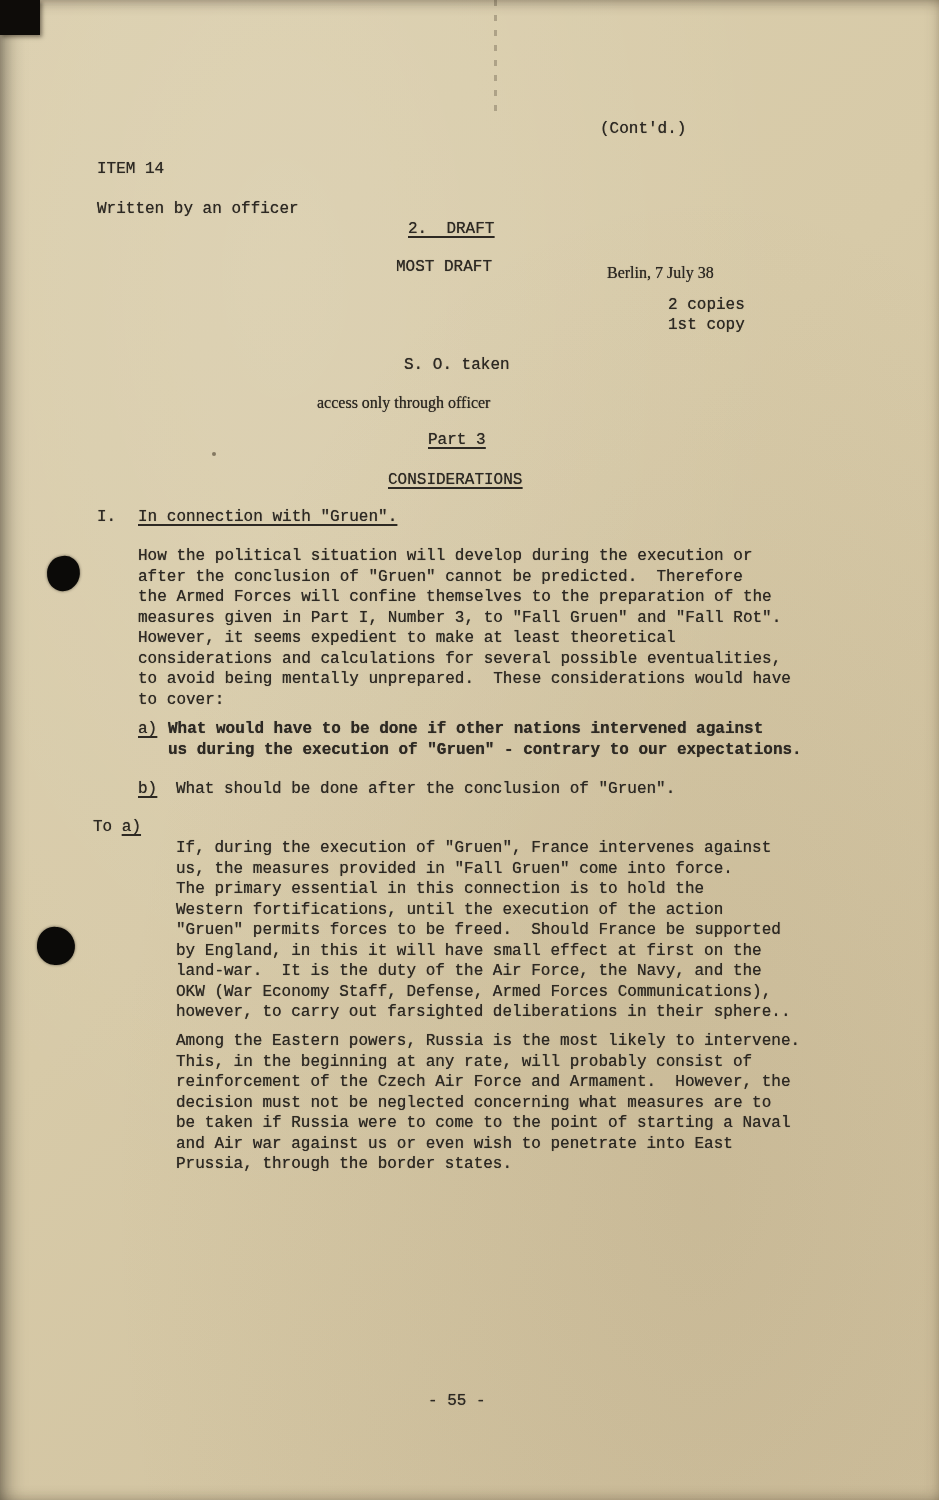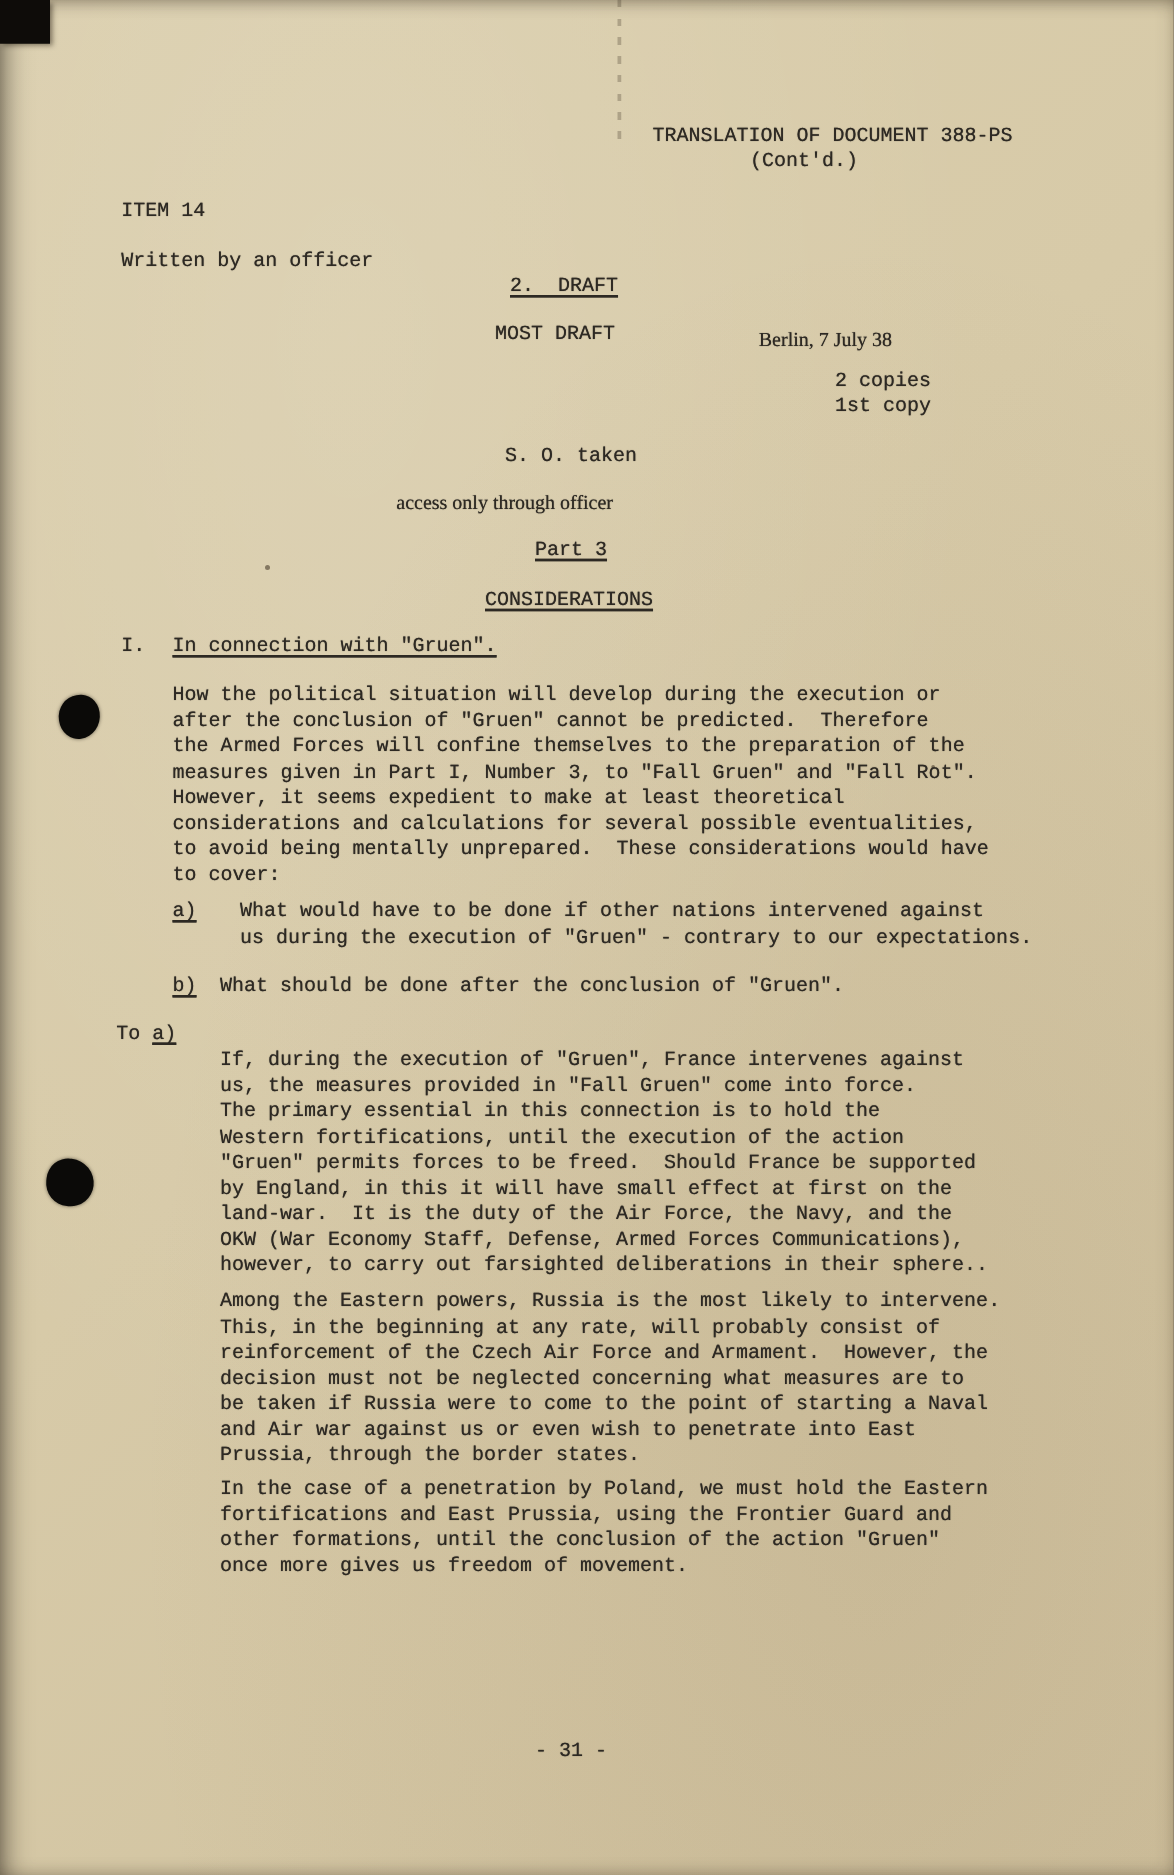--- a/index.html
+++ b/index.html
@@ -52,21 +52,20 @@
 
 <div class="page">
 
   <div class="corner-block"></div>
   <div class="hole hole-1"></div>
   <div class="hole hole-2"></div>
   <div class="crease"></div>
   <div class="speck" style="left:212px; top:452px; width:4px; height:4px;"></div>
   <div class="speck" style="left:745px; top:612px; width:3px; height:3px;"></div>
 
-  <div class="abs" style="left:522px; top:99px;">TRANSLATION OF DOCUMENT 388-PS</div>
   <div class="abs" style="left:600px; top:119px;">(Cont'd.)</div>
 
   <div class="abs" style="left:97px; top:159px;">ITEM 14</div>
   <div class="abs" style="left:97px; top:199px;">Written by an officer</div>
 
   <div class="abs" style="left:408px; top:219px;"><span class="u">2.  DRAFT</span></div>
 
   <div class="abs" style="left:396px; top:257px;">MOST DRAFT</div>
   <div class="abs" style="left:607px; top:263px;font-family:Liberation Serif, serif;">Berlin, 7 July 38</div>
 
@@ -85,21 +84,21 @@
   <div class="abs" style="left:138px; top:546px; width:690px;">How the political situation will develop during the execution or
 after the conclusion of "Gruen" cannot be predicted.  Therefore
 the Armed Forces will confine themselves to the preparation of the
 measures given in Part I, Number 3, to "Fall Gruen" and "Fall Rot".
 However, it seems expedient to make at least theoretical
 considerations and calculations for several possible eventualities,
 to avoid being mentally unprepared.  These considerations would have
 to cover:</div>
 
   <div class="abs" style="left:138px; top:719px;"><span class="u">a)</span></div>
-  <div class="abs" style="left:192px; top:719px; width:660px;">What would have to be done if other nations intervened against
+  <div class="abs" style="left:168px; top:719px; width:660px;font-weight:bold;">What would have to be done if other nations intervened against
 us during the execution of "Gruen" - contrary to our expectations.</div>
 
   <div class="abs" style="left:138px; top:779px;"><span class="u">b)</span></div>
   <div class="abs" style="left:176px; top:779px; width:660px;">What should be done after the conclusion of "Gruen".</div>
 
   <div class="abs" style="left:93px; top:817px;"><span>To </span><span class="u">a)</span></div>
 
   <div class="abs" style="left:176px; top:838px; width:660px;">If, during the execution of "Gruen", France intervenes against
 us, the measures provided in "Fall Gruen" come into force.
 The primary essential in this connection is to hold the
@@ -111,20 +110,16 @@
 however, to carry out farsighted deliberations in their sphere..</div>
 
   <div class="abs" style="left:176px; top:1031px; width:660px;">Among the Eastern powers, Russia is the most likely to intervene.
 This, in the beginning at any rate, will probably consist of
 reinforcement of the Czech Air Force and Armament.  However, the
 decision must not be neglected concerning what measures are to
 be taken if Russia were to come to the point of starting a Naval
 and Air war against us or even wish to penetrate into East
 Prussia, through the border states.</div>
 
-  <div class="abs" style="left:176px; top:1181px; width:660px;">In the case of a penetration by Poland, we must hold the Eastern
-fortifications and East Prussia, using the Frontier Guard and
-other formations, until the conclusion of the action "Gruen"
-once more gives us freedom of movement.</div>
 
-  <div class="abs" style="left:428px; top:1391px;">- 31 -</div>
+  <div class="abs" style="left:428px; top:1391px;">- 55 -</div>
 
 </div>
 
 </body></html>

